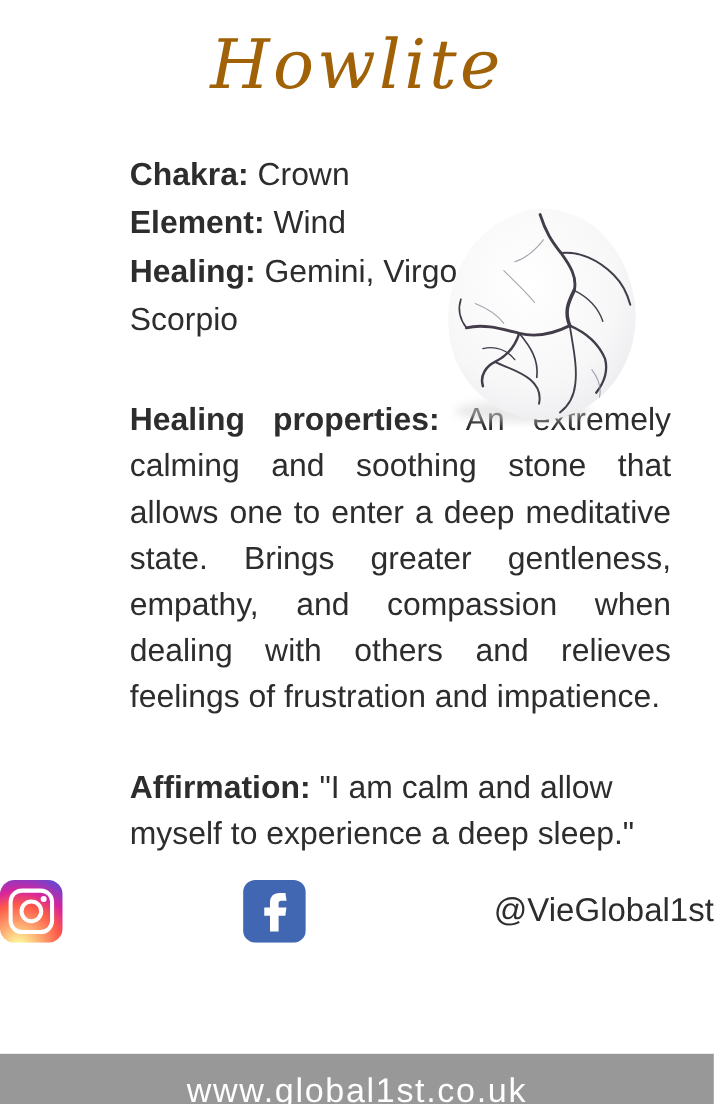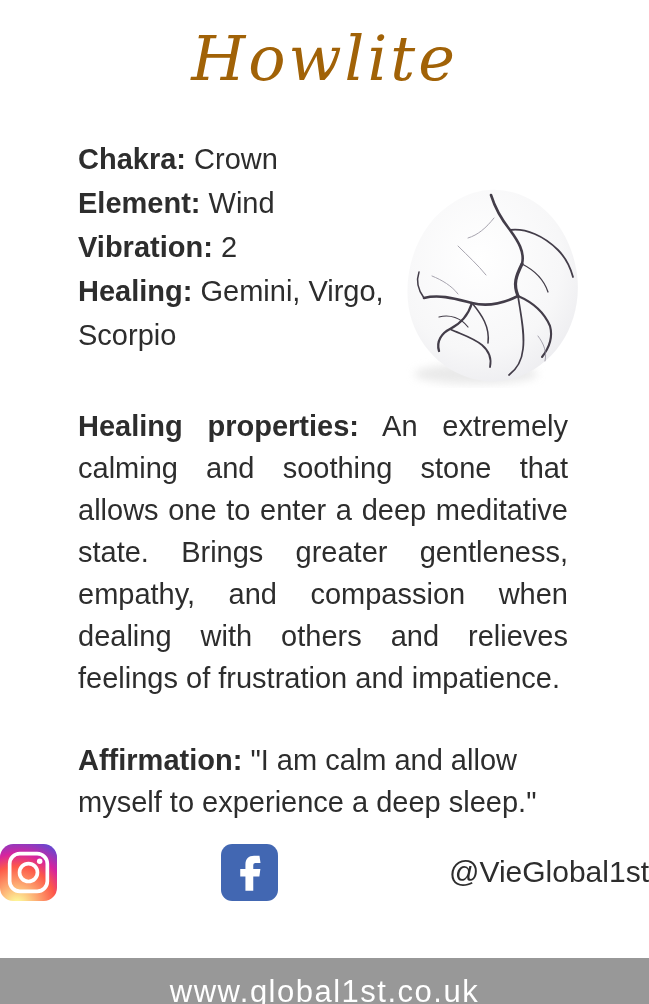--- a/index.html
+++ b/index.html
@@ -17,21 +17,21 @@
     margin: 22px 0 0 0;
     text-align: center;
     font-family: "DejaVu Serif", serif;
     font-style: italic;
     font-weight: 400;
     font-size: 62px;
     letter-spacing: 3px;
     color: #a16207;
   }
 
-  .content { padding: 0 81px 0 78px; }
+  .content { padding: 0 39px 0 78px; margin-left: 40px; }
 
   .props {
     margin-top: 42px;
     width: 335px;
     font-size: 29px;
     line-height: 44px;
   }
   .prop { margin: 0; }
   .prop b, .para b { font-weight: 700; }
 
@@ -89,21 +89,20 @@
 <body>
 
 <div class="card">
 
   <h1 class="title">Howlite</h1>
 
   <div class="content">
     <div class="props">
       <p class="prop"><b>Chakra:</b> <span>Crown</span></p>
       <p class="prop"><b>Element:</b> <span>Wind</span></p>
-      <p class="prop"><b>Vibration:</b> <span>2</span></p>
       <p class="prop"><b>Healing:</b> <span>Gemini, Virgo, Scorpio</span></p>
     </div>
 
     <p class="para healing"><b>Healing properties:</b> <span>An extremely calming and soothing stone that allows one to enter a deep meditative state. Brings greater gentleness, empathy, and compassion when dealing with others and relieves feelings of frustration and impatience.</span></p>
 
     <p class="para affirmation"><b>Affirmation:</b> <span>"I am calm and allow myself to experience a deep sleep."</span></p>
   </div>
 
   <div class="stone-wrap">
     <svg width="194" height="202" viewBox="0 0 194 202" xmlns="http://www.w3.org/2000/svg">

